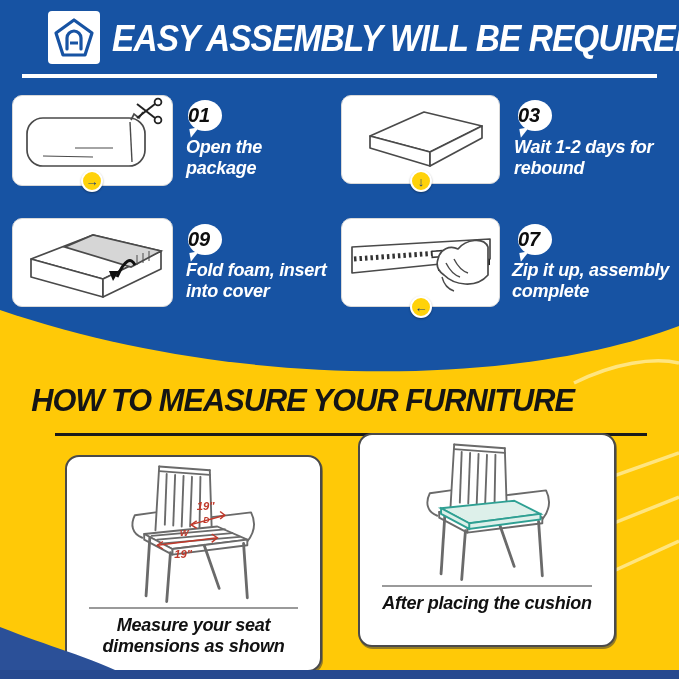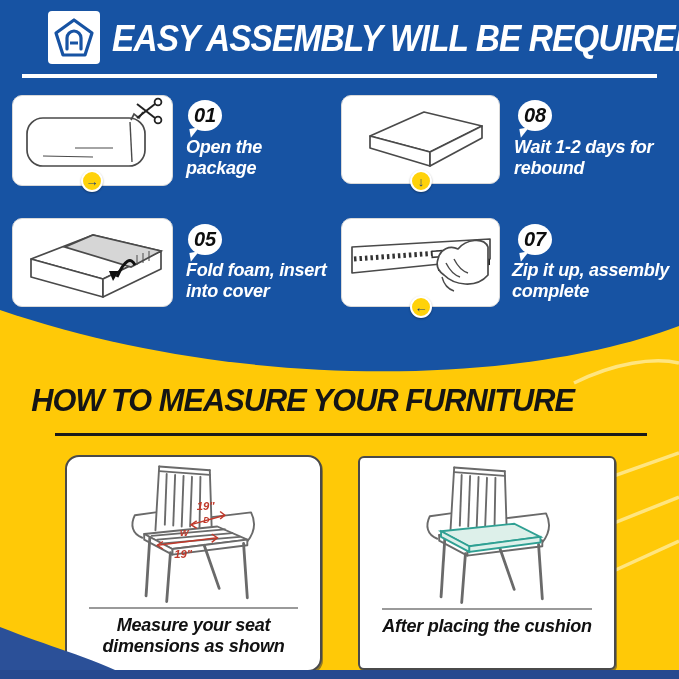--- a/index.html
+++ b/index.html
@@ -14,21 +14,21 @@
   .logo-box{position:absolute;left:48px;top:11px;width:52px;height:53px;
             background:#fff;border-radius:4px;display:flex;align-items:center;justify-content:center;}
   .main-title{position:absolute;left:112px;top:18px;width:560px;margin:0;
               color:#fff;font-size:36px;font-weight:bold;font-style:italic;
               letter-spacing:-1px;white-space:nowrap;transform:scaleX(.93);transform-origin:left center;}
   .header-rule{position:absolute;left:22px;top:74px;width:635px;height:4px;background:#fff;}
 
   
   .step-card{position:absolute;background:#fff;border-radius:10px;border:1px solid #d9d9d9;}
   .badge{position:absolute;width:34px;height:31px;background:#fff;border-radius:50%;
-         display:flex;align-items:center;justify-content:center;
+         display:flex;align-items:center;
          font-size:20px;font-weight:bold;font-style:italic;color:#0d0d0d;}
   .badge::after{content:'';position:absolute;left:2px;bottom:-6px;width:0;height:0;
                 border-top:9px solid #fff;border-right:10px solid transparent;transform:rotate(-10deg);}
   .step-label{position:absolute;color:#fff;font-size:19px;font-weight:bold;font-style:italic;
               line-height:1.08;letter-spacing:-.3px;transform:scaleX(.95);transform-origin:left top;}
   .arrow-chip{position:absolute;width:18px;height:18px;border-radius:50%;background:#FFD20A;
               border:2px solid #fff;box-shadow:0 1px 2px rgba(0,0,0,.35);
               display:flex;align-items:center;justify-content:center;
               font-size:13px;font-weight:bold;color:#1B3E7E;line-height:1;}
 
@@ -98,42 +98,42 @@
   </div>
 
   <div class="step-card" style="left:341px;top:95px;width:157px;height:87px;">
     <svg width="155" height="85" viewBox="0 0 155 85">
       <polygon points="28,40 82,16 140,30 88,56" class="illo"></polygon>
       <polygon points="28,40 28,52 88,70 88,56" class="illo"></polygon>
       <polygon points="88,56 140,30 140,42 88,70" class="illo"></polygon>
     </svg>
   </div>
   <div class="badge" style="left:518px;top:100px;">
-    <span>08</span>
+    <span>03</span>
   </div>
   <div class="step-label" style="left:514px;top:137px;width:165px;">Wait 1-2 days for rebound</div>
   <div class="arrow-chip" style="left:410px;top:170px;">
     <span>↓</span>
   </div>
 
   <div class="step-card" style="left:12px;top:218px;width:159px;height:87px;">
     <svg width="157" height="85" viewBox="0 0 157 85">
       <polygon points="18,40 80,16 148,32 90,60" class="illo"></polygon>
       <polygon points="18,40 18,58 90,78 90,60" class="illo"></polygon>
       <polygon points="90,60 148,32 148,50 90,78" class="illo"></polygon>
       <polygon points="52,28 80,16 148,32 118,48" fill="#d6d6d6" stroke="#4a4a4a" stroke-width="1.7"></polygon>
       <line x1="124" y1="36" x2="124" y2="46" stroke="#4a4a4a" stroke-width="1"></line>
       <line x1="130" y1="34" x2="130" y2="44" stroke="#4a4a4a" stroke-width="1"></line>
       <line x1="136" y1="32" x2="136" y2="42" stroke="#4a4a4a" stroke-width="1"></line>
       <path d="M104,58 C112,40 118,38 122,46" fill="none" stroke="#111" stroke-width="3"></path>
       <path d="M100,62 L106,52 L96,52 Z" fill="#111"></path>
     </svg>
   </div>
   <div class="badge" style="left:188px;top:224px;">
-    <span>05</span>
+    <span>09</span>
   </div>
   <div class="step-label" style="left:186px;top:260px;width:160px;">Fold foam, insert into cover</div>
 
   <div class="step-card" style="left:341px;top:218px;width:157px;height:87px;">
     <svg width="155" height="85" viewBox="0 0 155 85">
       <polygon points="10,28 148,20 148,40 10,54" class="illo"></polygon>
       <line x1="12" y1="40" x2="96" y2="34" stroke="#333" stroke-width="5" stroke-dasharray="2.5 3"></line>
       <polygon points="96,46 148,40 148,46 96,52" fill="#222"></polygon>
       <rect x="90" y="32" width="10" height="6" fill="#fff" stroke="#333" stroke-width="1.5" transform="rotate(-4 95 35)"></rect>
       <path d="M96,40 C98,30 108,26 116,30 C124,20 142,18 146,28 L146,56 C134,70 112,66 102,56 C96,52 94,46 96,40 Z" class="illo"></path>
@@ -196,21 +196,21 @@
         <polyline class="red-line" points="64,88 58,92 64,96"></polyline>
         <polyline class="red-line" points="116,80 122,84 116,89"></polyline>
         <text class="red-note" x="82" y="82" font-size="10">W</text>
         <text class="red-note" x="76" y="106" font-size="12">19"</text>
       </g>
     </svg>
     <div class="m-divider"></div>
     <div class="m-caption">Measure your seat dimensions as shown</div>
   </div>
 
-  <div class="measure-card" style="left:358px;top:456px;width:254px;height:210px;border-radius:6px;">
+  <div class="measure-card" style="left:358px;top:433px;width:254px;height:210px;">
     <svg style="position:absolute;left:32px;top:2px;" width="190" height="150" viewBox="0 0 190 160">
       <path class="chair" d="M60,8 L114,12"></path>
       <path class="chair" d="M60,13 L114,17"></path>
       <path class="chair" d="M60,8 L56,76"></path>
       <path class="chair" d="M114,12 L116,74"></path>
       <path class="chair" d="M68,16 L66,70"></path>
       <path class="chair" d="M77,17 L75,71"></path>
       <path class="chair" d="M86,18 L84,72"></path>
       <path class="chair" d="M95,19 L93,72"></path>
       <path class="chair" d="M104,19 L103,73"></path>

